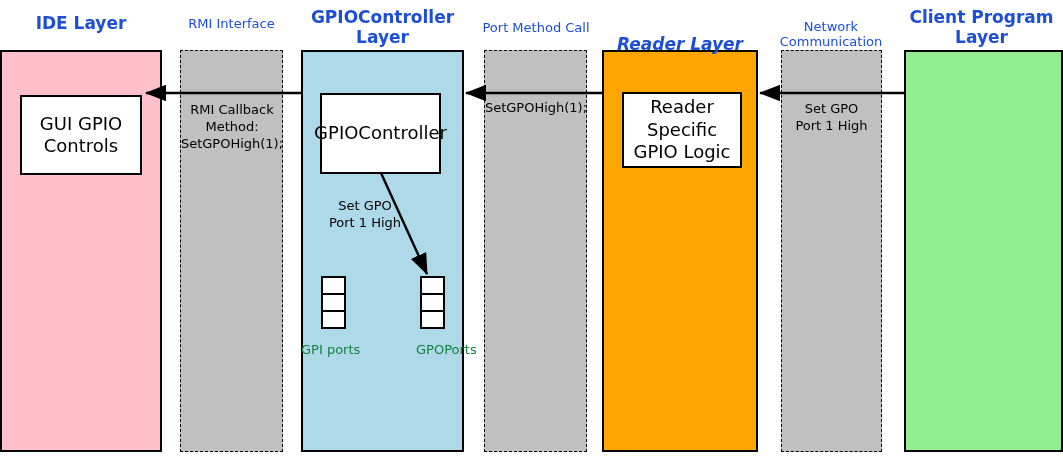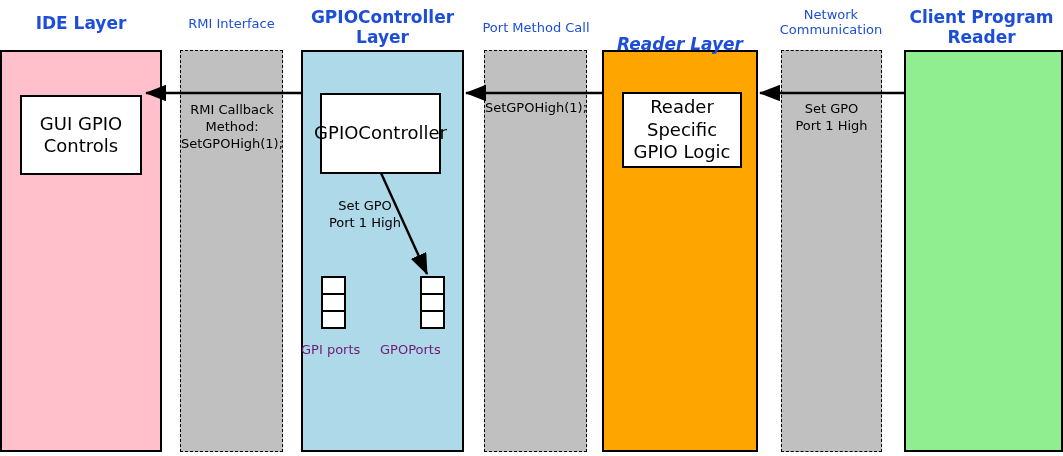--- a/index.html
+++ b/index.html
@@ -71,21 +71,21 @@
     box-sizing: border-box;
     background: #ffffff;
     border: 2px solid #000000;
     width: 25px;
     height: 19px;
     margin-bottom: -2px;
   }
   .port-label {
     position: absolute;
     font-size: 13px;
-    color: #701a75;
+    color: #15803d;
     white-space: nowrap;
   }
   svg.overlay {
     position: absolute;
     left: 0;
     top: 0;
     width: 1063px;
     height: 456px;
     pointer-events: none;
   }
@@ -129,34 +129,34 @@
         <div class="port-cell"></div>
         <div class="port-cell"></div>
         <div class="port-cell"></div>
       </div>
       <div class="port-label" style="left: 301px; top: 342px;">GPI ports</div>
       <div class="port-stack" style="left: 420px; top: 276px;">
         <div class="port-cell"></div>
         <div class="port-cell"></div>
         <div class="port-cell"></div>
       </div>
-      <div class="port-label" style="left: 380px; top: 342px;">GPOPorts</div>
+      <div class="port-label" style="left: 416px; top: 342px;">GPOPorts</div>
     </div>
 
   <div id="titles-host">
       <div class="layer-title major" style="left: 0px; top: 14px; width: 162px;">IDE Layer</div>
       <div class="layer-title minor" style="left: 178px; top: 17px; width: 107px;">RMI Interface</div>
       <div class="layer-title major" style="left: 297px; top: 8px; width: 171px;">GPIOController
 Layer</div>
       <div class="layer-title minor" style="left: 478px; top: 21px; width: 116px;">Port Method Call</div>
       <div class="layer-title major" style="left: 600px; top: 35px; width: 160px; font-style: italic;">Reader Layer</div>
-      <div class="layer-title minor" style="left: 773px; top: 8px; width: 116px;">Network
+      <div class="layer-title minor" style="left: 773px; top: 20px; width: 116px;">Network
 Communication</div>
       <div class="layer-title major" style="left: 900px; top: 8px; width: 163px;">Client Program
-Reader</div>
+Layer</div>
     </div>
 
   <svg class="overlay" id="arrows-host" viewBox="0 0 1063 456">
     <defs>
       <marker id="arrowhead" markerWidth="9" markerHeight="7" refX="8.5" refY="3.5" orient="auto" markerUnits="strokeWidth">
         <polygon points="0 0, 9 3.5, 0 7" fill="#000000"></polygon>
       </marker>
     </defs>
   <line x1="904" y1="93" x2="760" y2="93" stroke="#000000" stroke-width="2.4" marker-end="url(#arrowhead)"></line>
       <line x1="602" y1="93" x2="466" y2="93" stroke="#000000" stroke-width="2.4" marker-end="url(#arrowhead)"></line>

